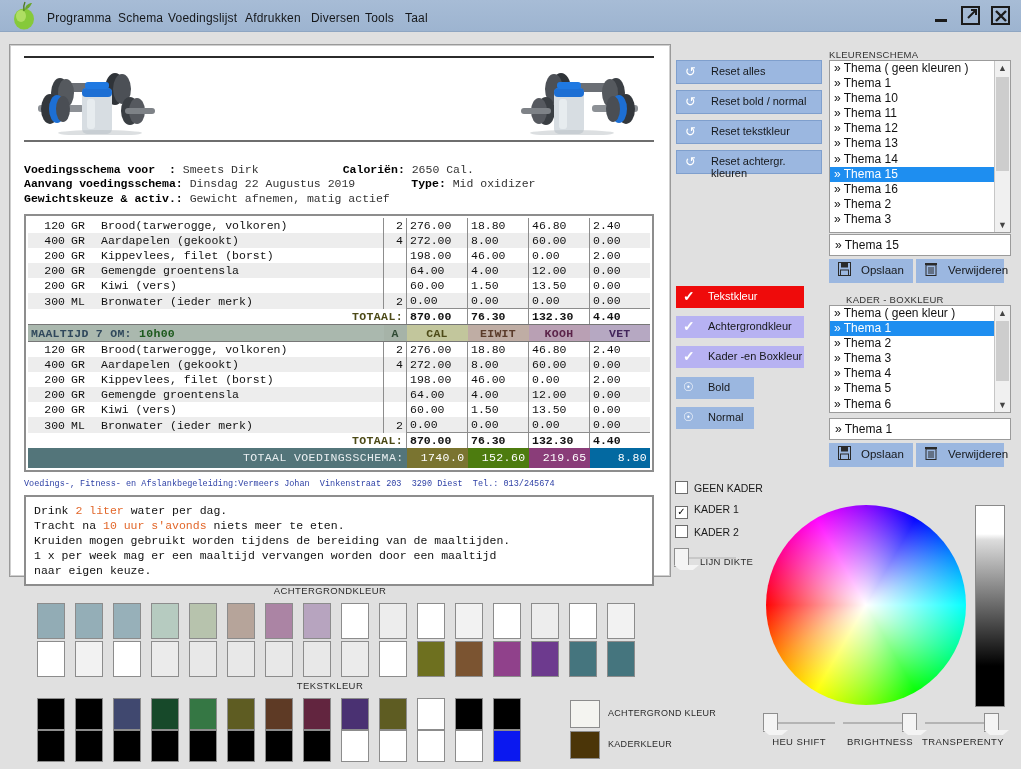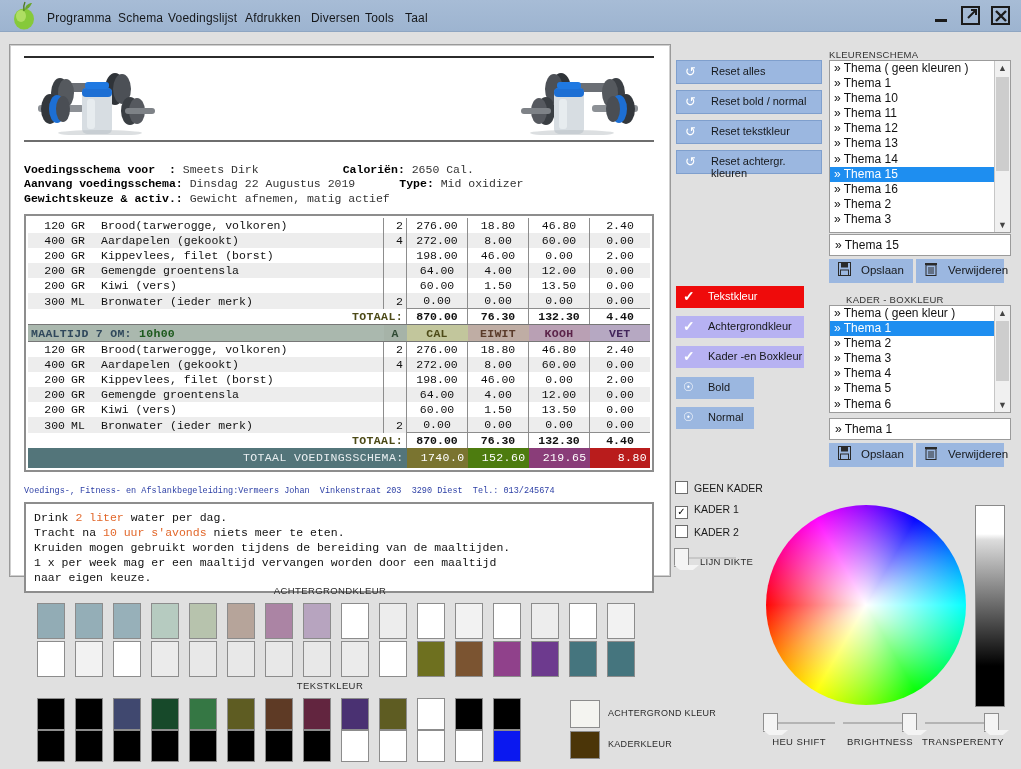--- a/index.html
+++ b/index.html
@@ -55,37 +55,37 @@
   tr.mealhead td.c-a{background:#a6b3a8;color:#2f4a34;text-align:center;}
   tr.mealhead td.c-cal{background:#c2c69c;color:#4c4a17;text-align:center;}
   tr.mealhead td.c-eiwit{background:#bfada4;color:#5a3b2a;text-align:center;}
   tr.mealhead td.c-kooh{background:#b9a0b4;color:#5b2349;text-align:center;}
   tr.mealhead td.c-vet{background:#b6a8c2;color:#43265c;text-align:center;}
   tr.item td{background:#fff;}
   tr.item.alt td{background:#ededed;}
   td.qty{width:34px;text-align:right;}
   td.unit{width:24px;text-align:left;}
   td.name{text-align:left;}
-  td.num{text-align:center;width:54px;border-left:1px solid #8d8d8d;}
+  td.num{text-align:left;width:54px;border-left:1px solid #8d8d8d;}
   td.acol{text-align:right;width:16px;border-left:1px solid #8d8d8d;}
   tr.totaal td{background:#fff;font-weight:bold;}
   tr.totaal td.lbl{text-align:right;color:#4c4a17;letter-spacing:.4px;}
   tr.totaal td.num{color:#111;border-left:1px solid #8d8d8d;border-top:1px solid #8d8d8d;}
   tr.grand td{
     background:#53757a;color:#e8eef0;font-weight:normal;letter-spacing:.4px;
     height:20px;line-height:18px;
   }
   tr.grand td.lbl{text-align:right;}
   tr.grand td.g1{background:#7a7430;color:#fff;text-align:right;}
   tr.grand td.g2{background:#4d7c0f;color:#fff;text-align:right;}
   tr.grand td.g3{background:#8a3d79;color:#fff;text-align:right;}
-  tr.grand td.g4{background:#b91c1c;color:#fff;text-align:right;}
+  tr.grand td.g4{background:#0369a1;color:#fff;text-align:right;}
   
   #footline{
-    margin-top:14px;font-family:"Liberation Mono","DejaVu Sans Mono",monospace;
+    margin-top:7px;font-family:"Liberation Mono","DejaVu Sans Mono",monospace;
     font-size:8.5px;color:#2c3fa5;white-space:pre;letter-spacing:0px;
   }
   
   #advice{
     margin-top:6px;border:2px solid #8d8d8d;background:#fff;
     padding:6px 8px;font-family:"Liberation Mono","DejaVu Sans Mono",monospace;
     font-size:11.5px;line-height:15px;color:#111;white-space:pre-wrap;
   }
   #advice .hl{color:#e2672a;}
   
@@ -259,21 +259,21 @@
           <rect x="58" y="23" width="30" height="9" rx="4" fill="#1d6fd4"></rect>
           <rect x="61" y="17" width="24" height="7" rx="3" fill="#1f79e2"></rect>
           <rect x="63" y="34" width="8" height="30" rx="3" fill="#eef2f5" opacity=".7"></rect>
           <ellipse cx="76" cy="68" rx="42" ry="3" fill="#b9bfc4" opacity=".5"></ellipse>
         </g>
       </svg>
     </div>
 
     <div class="info">
 <span style="font-weight:bold">Voedingsschema voor  </span><span style="font-weight:bold">: </span><span class="val">Smeets Dirk</span><span style="padding-left:84px;font-weight:bold">Caloriën:</span> <span class="val">2650 Cal.</span>
-<span style="font-weight:bold">Aanvang voedingsschema</span><span style="font-weight:bold">: </span><span class="val">Dinsdag 22 Augustus 2019</span><span style="padding-left:44px;font-weight:bold">Type:</span> <span class="val">Mid oxidizer</span>
+<span style="font-weight:bold">Aanvang voedingsschema</span><span style="font-weight:bold">: </span><span class="val">Dinsdag 22 Augustus 2019</span><span style="padding-left:56px;font-weight:bold">Type:</span> <span class="val">Mid oxidizer</span>
 <span style="font-weight:bold">Gewichtskeuze &amp; activ.</span><span style="font-weight:bold">: </span><span class="val">Gewicht afnemen, matig actief</span></div>
 
     <div id="tablewrap">
       <table class="meal">
         <tbody>
         <tr class="item">
               <td class="qty">120</td>
               <td class="unit">GR</td>
               <td class="name">Brood(tarwerogge, volkoren)</td>
               <td class="acol">2</td>

